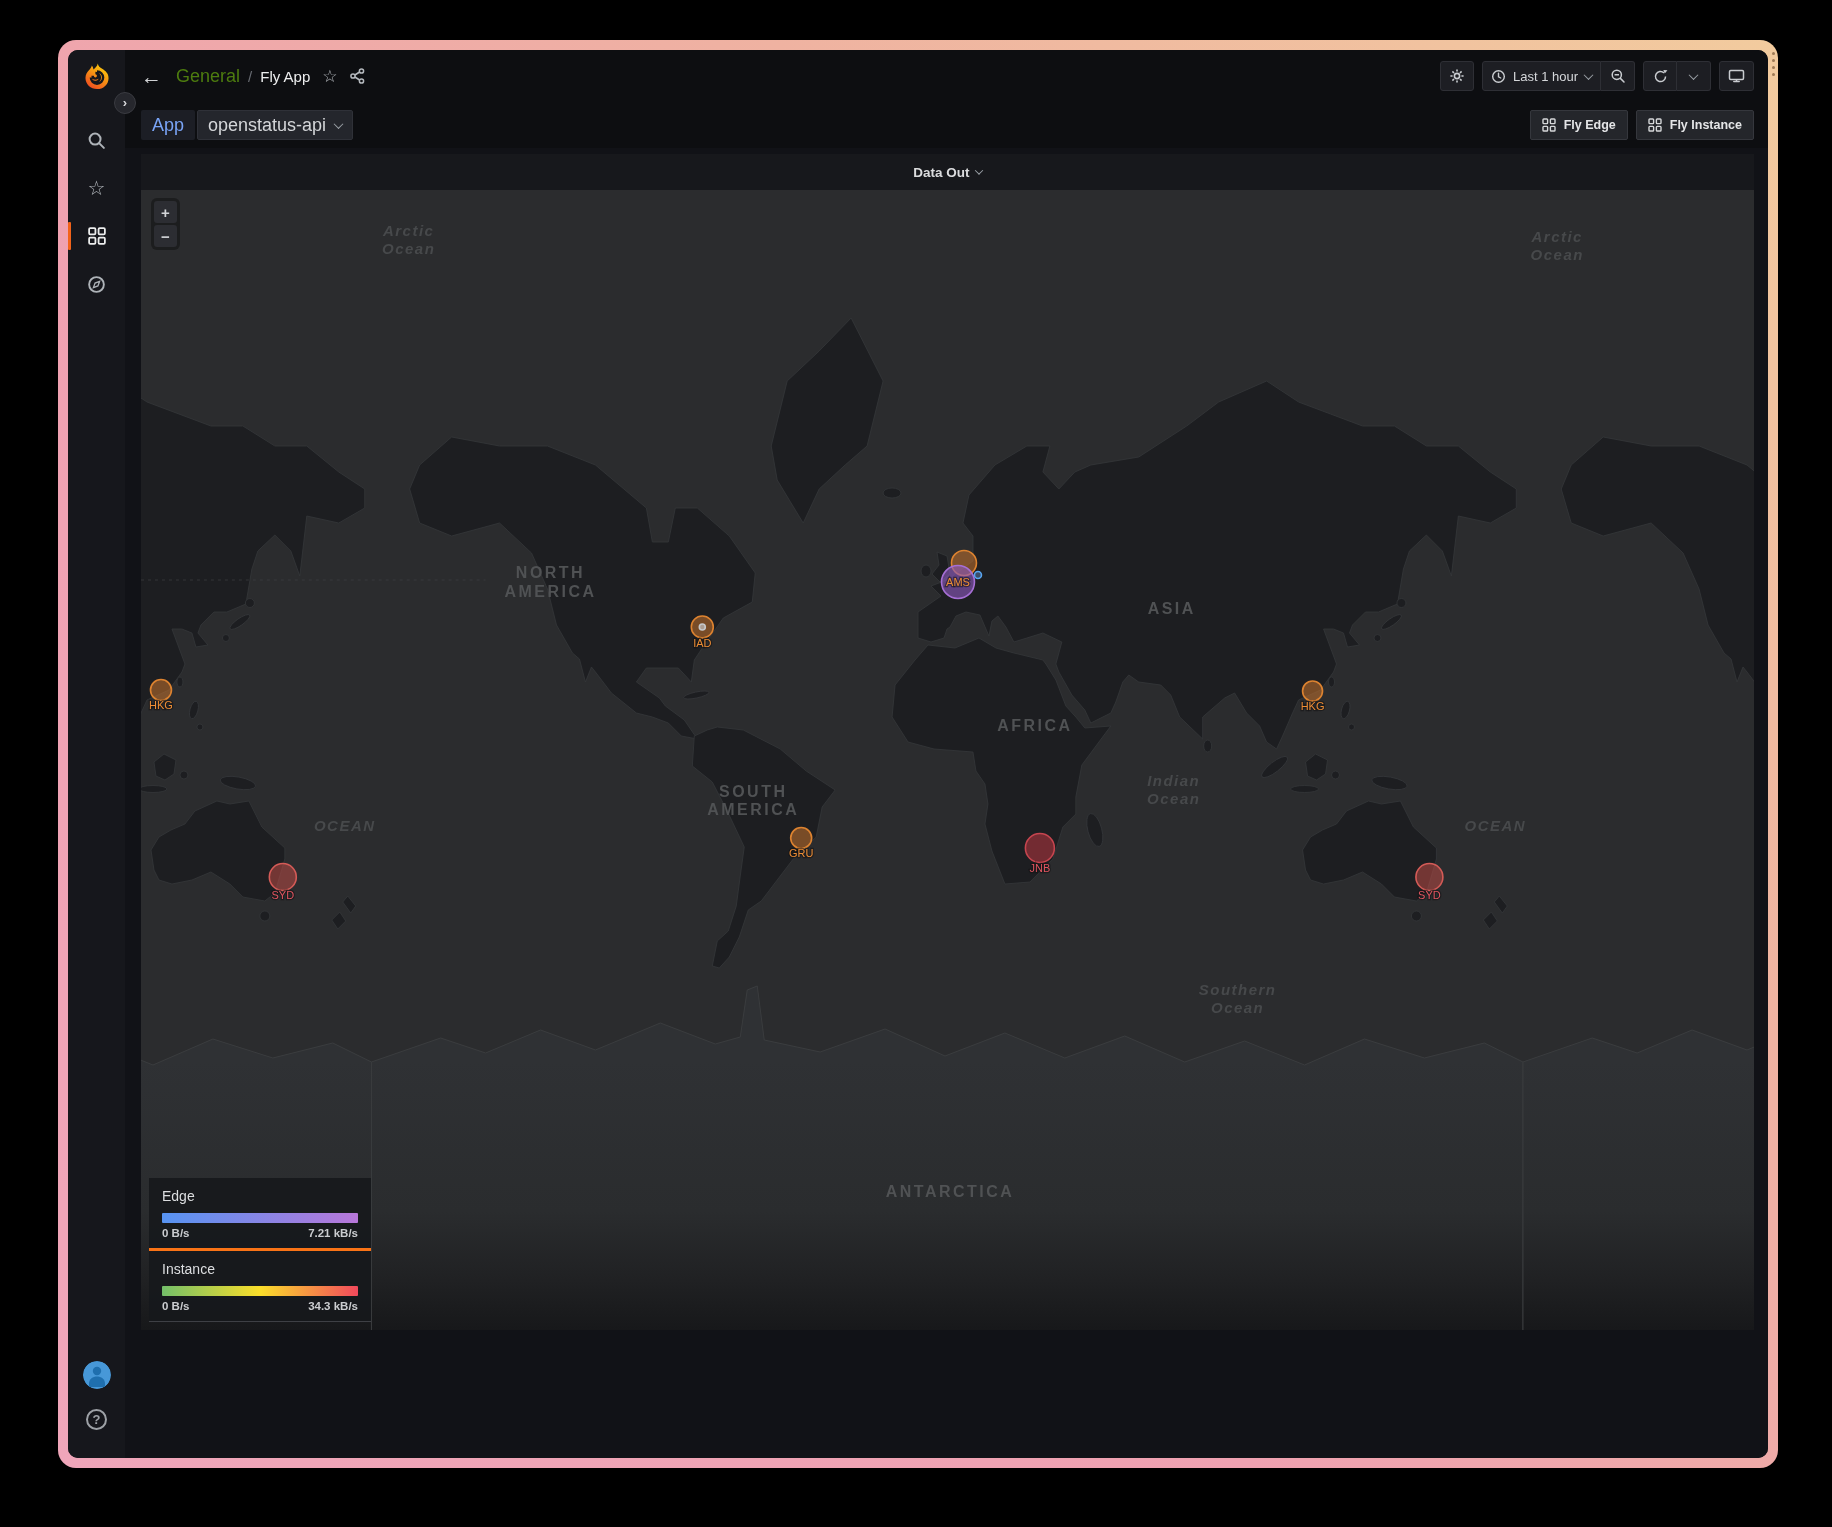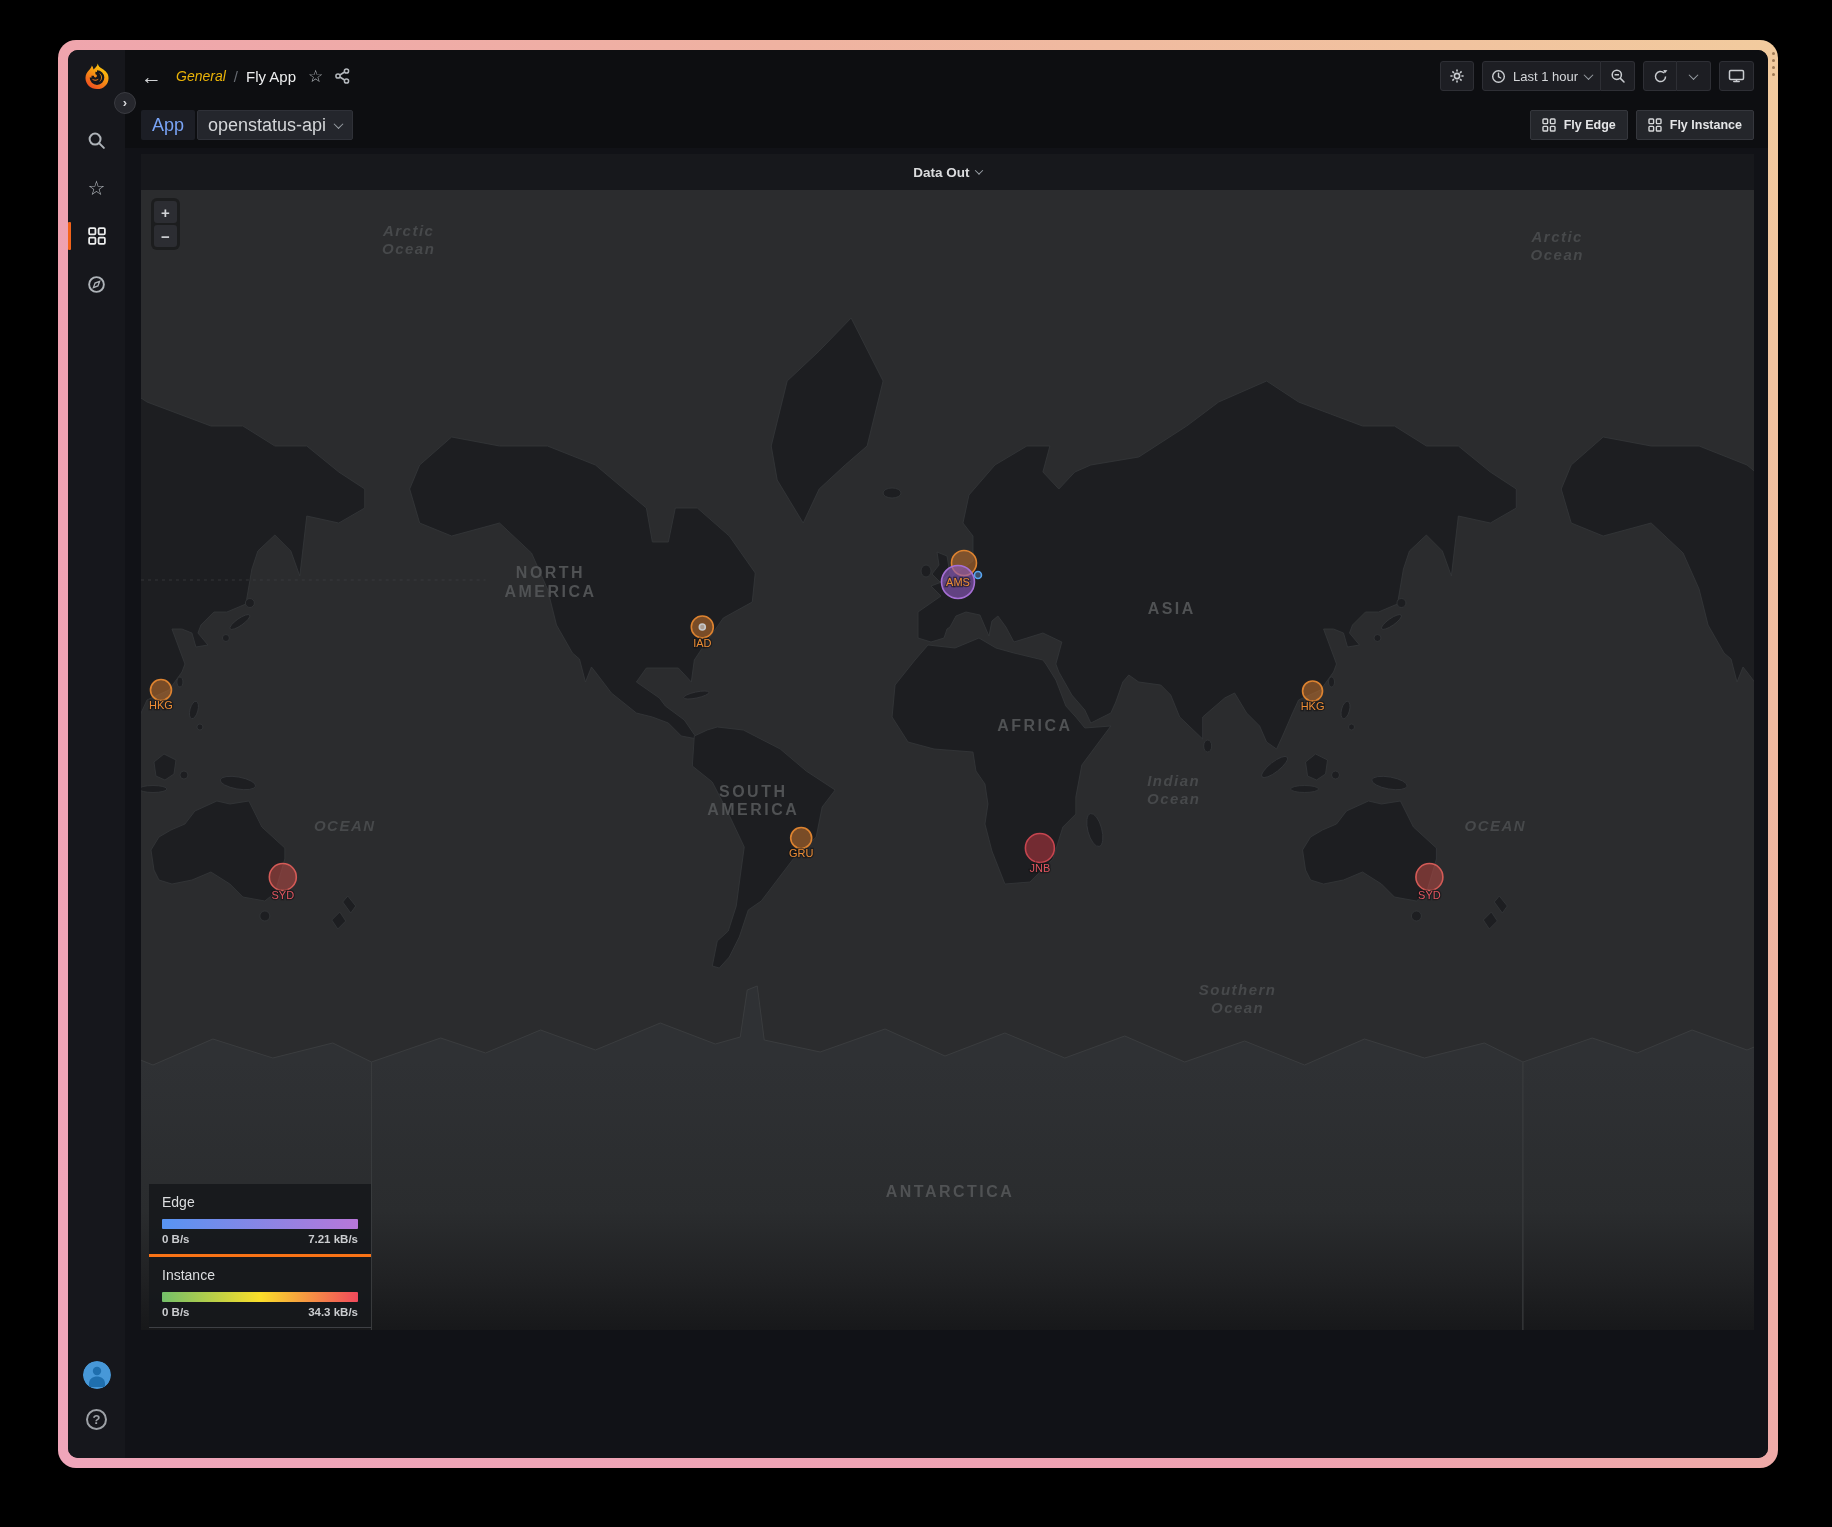--- a/index.html
+++ b/index.html
@@ -23,21 +23,21 @@
   .s-glyph { font-size:20px; line-height:1; }
   .s-footer { margin-top:auto; display:flex; flex-direction:column; align-items:center; gap:20px; padding-bottom:28px; }
   .avatar { width:28px; height:28px; border-radius:50%; overflow:hidden; }
   .help-circle { width:21px; height:21px; border-radius:50%; border:2px solid #9da1a6; color:#9da1a6;
     display:flex; align-items:center; justify-content:center; font-size:13px; font-weight:700; }
 
   
   .main { flex:1; display:flex; flex-direction:column; min-width:0; }
   .nav1 { height:52px; background:#0d0e11; display:flex; align-items:center; padding:0 14px 0 16px; flex:none; }
   .back { font-size:21px; color:#d0d2d5; margin-right:14px; line-height:1; }
-  .crumb-section { color:#eab308; font-size:14px;font-style:italic; }
+  .crumb-section { color:#4d7c0f; font-size:18px; }
   .crumb-sep { color:#686c73; margin:0 8px; font-size:15px; }
   .crumb-title { color:#edeeef; font-size:15px; font-weight:500; }
   .crumb-icon { color:#b4b8bd; font-size:17px; margin-left:12px; line-height:1; }
   .nav-right { margin-left:auto; display:flex; gap:8px; align-items:center; }
   .nav-btn { height:30px; min-width:34px; display:flex; align-items:center; justify-content:center;
     background:#1d1e23; border:1px solid #2e2f35; border-radius:3px; color:#c9ccd0; gap:7px; padding:0 8px; font-size:13px; }
   .btn-group { display:flex; }
   .btn-group .nav-btn { border-radius:0; }
   .btn-group .nav-btn:first-child { border-radius:3px 0 0 3px; }
   .btn-group .nav-btn:last-child { border-radius:0 3px 3px 0; border-left:none; }
@@ -65,21 +65,21 @@
   .marker-label { font:500 11px "Liberation Sans",sans-serif; text-anchor:middle;
     paint-order:stroke; stroke:rgba(18,18,20,.55); stroke-width:2.5px; }
   .geo-ocean { font:italic 600 15px "Liberation Sans",sans-serif; fill:#47494b; text-anchor:middle; letter-spacing:1.5px; }
   .geo-continent { font:700 16px "Liberation Sans",sans-serif; fill:#505254; text-anchor:middle; letter-spacing:2.5px; }
 
   .zoomctl { position:absolute; left:10px; top:8px; background:rgba(10,10,12,.45); padding:3px; border-radius:6px;
     display:flex; flex-direction:column; gap:2px; z-index:4; }
   .zoombtn { width:23px; height:22px; background:#2c2d32; color:#d2d4d7; border-radius:3px;
     display:flex; align-items:center; justify-content:center; font-size:15px; font-weight:700; }
 
-  .legend { position:absolute; left:8px; bottom:2px; width:222px; background:rgba(22,24,28,.9);
+  .legend { position:absolute; left:8px; bottom:8px; width:222px; background:rgba(22,24,28,.9);
     border-bottom:1px solid #3e4045; z-index:4; }
   .legend-sec { padding:10px 13px 9px; }
   .legend-sec + .legend-sec { border-top:3px solid #f97316; }
   .legend-title { font-size:14px; color:#dcdee0; margin-bottom:9px; }
   .legend-bar { height:10px; border-radius:1px; }
   .legend-vals { display:flex; justify-content:space-between; font-size:11.5px; color:#cbcdd0; margin-top:4px; font-weight:600; }
 
   .icon-svg { display:block; }
 </style>
 </head>

